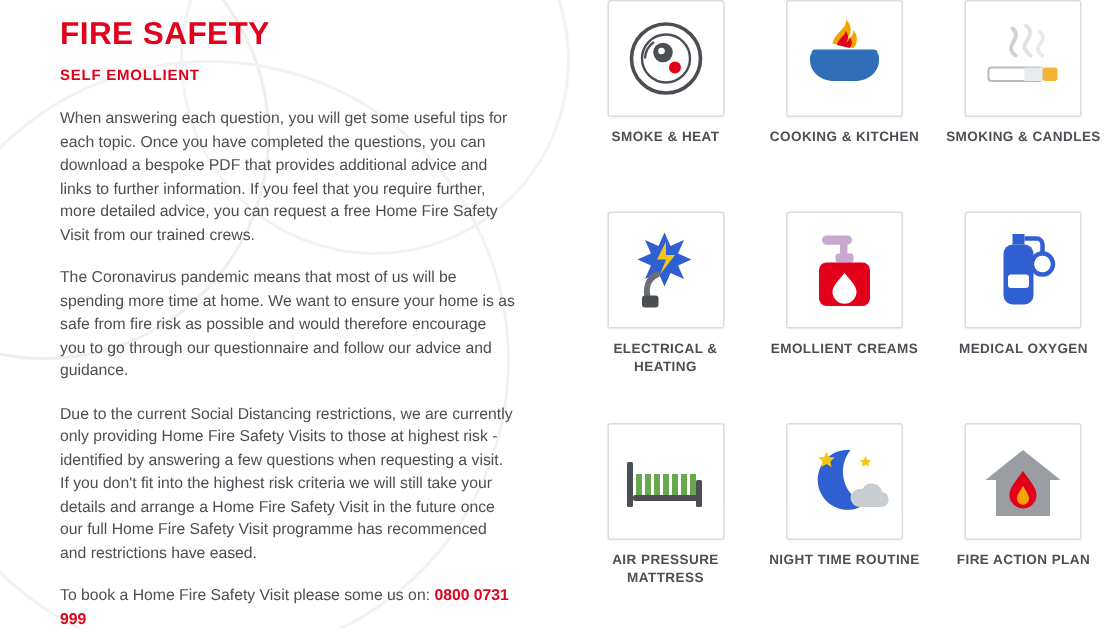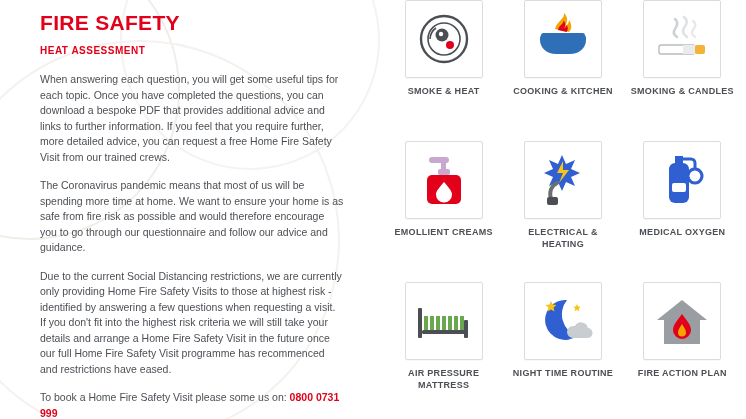--- a/index.html
+++ b/index.html
@@ -109,21 +109,21 @@
 <div id="page">
 
   <div class="watermark wm1"></div>
   <div class="watermark wm2"></div>
   <div class="watermark wm3"></div>
 
   <div class="left">
     <h1 class="title">
       <span class="line1">FIRE SAFETY</span>
     </h1>
-    <div class="subtitle">HEAT ASSESSMENT</div>
+    <div class="subtitle">SELF EMOLLIENT</div>
 
     <p class="body-copy">When answering each question, you will get some useful tips for each topic. Once you have completed the questions, you can download a bespoke PDF that provides additional advice and links to further information. If you feel that you require further, more detailed advice, you can request a free Home Fire Safety Visit from our trained crews.</p>
     <p class="body-copy">The Coronavirus pandemic means that most of us will be spending more time at home. We want to ensure your home is as safe from fire risk as possible and would therefore encourage you to go through our questionnaire and follow our advice and guidance.</p>
     <p class="body-copy">Due to the current Social Distancing restrictions, we are currently only providing Home Fire Safety Visits to those at highest risk - identified by answering a few questions when requesting a visit. If you don't fit into the highest risk criteria we will still take your details and arrange a Home Fire Safety Visit in the future once our full Home Fire Safety Visit programme has recommenced and restrictions have eased.</p>
 
     <p class="body-copy">
       <span>To book a Home Fire Safety Visit please some us on: </span><span class="phone">0800 0731 999</span>
     </p>
 
   </div>
@@ -165,42 +165,42 @@
           <rect x="6" y="32" width="36" height="9" rx="2" fill="#ffffff" stroke="#b9bcbe" stroke-width="1.4"></rect>
           <rect x="42" y="32" width="10" height="9" rx="2" fill="#f5b335"></rect>
           <rect x="30" y="32" width="12" height="9" fill="#e9ecee"></rect>
         </svg>
       </div>
       <div class="tile-label">SMOKING &amp; CANDLES</div>
     </div>
 
     <div class="tile">
       <div class="tile-box">
+        <svg width="56" height="54" viewBox="0 0 56 54">
+          <path d="M27 2 l4 9 l9 -4 l-4 9 l9 4 l-9 4 l4 9 l-9 -4 l-4 9 l-4 -9 l-9 4 l4 -9 l-9 -4 l9 -4 l-4 -9 l9 4 z" fill="#2f5fd0"></path>
+          <path d="M28 8 l-6 12 h6 l-4 10 l10 -13 h-6 z" fill="#f5c518"></path>
+          <path d="M22 30 c-6 3 -8 9 -6 16" stroke="#6b6f73" stroke-width="4" fill="none" stroke-linecap="round"></path>
+          <rect x="12" y="44" width="11" height="8" rx="2" fill="#4b4f54"></rect>
+        </svg>
+      </div>
+      <div class="tile-label">ELECTRICAL &amp; HEATING</div>
+    </div>
+
+    <div class="tile">
+      <div class="tile-box">
         <svg width="50" height="54" viewBox="0 0 50 54">
           <path d="M12 6 h16 a4 4 0 0 1 0 0 v4 h-16 z" fill="#c9a8cf"></path>
           <rect x="10" y="4" width="20" height="6" rx="3" fill="#c9a8cf"></rect>
           <rect x="22" y="9" width="5" height="8" fill="#c9a8cf"></rect>
           <rect x="19" y="16" width="12" height="6" rx="2" fill="#c9a8cf"></rect>
           <path d="M13 22 h24 a5 5 0 0 1 5 5 v19 a5 5 0 0 1 -5 5 h-24 a5 5 0 0 1 -5 -5 v-19 a5 5 0 0 1 5 -5 z" fill="#e2001a"></path>
           <path d="M25 29 c5 6 8 9 8 12.5 a8 8 0 0 1 -16 0 C17 38 20 35 25 29 z" fill="#ffffff"></path>
         </svg>
       </div>
       <div class="tile-label">EMOLLIENT CREAMS</div>
-    </div>
-
-    <div class="tile">
-      <div class="tile-box">
-        <svg width="56" height="54" viewBox="0 0 56 54">
-          <path d="M27 2 l4 9 l9 -4 l-4 9 l9 4 l-9 4 l4 9 l-9 -4 l-4 9 l-4 -9 l-9 4 l4 -9 l-9 -4 l9 -4 l-4 -9 l9 4 z" fill="#2f5fd0"></path>
-          <path d="M28 8 l-6 12 h6 l-4 10 l10 -13 h-6 z" fill="#f5c518"></path>
-          <path d="M22 30 c-6 3 -8 9 -6 16" stroke="#6b6f73" stroke-width="4" fill="none" stroke-linecap="round"></path>
-          <rect x="12" y="44" width="11" height="8" rx="2" fill="#4b4f54"></rect>
-        </svg>
-      </div>
-      <div class="tile-label">ELECTRICAL &amp; HEATING</div>
     </div>
 
     <div class="tile">
       <div class="tile-box">
         <svg width="50" height="54" viewBox="0 0 50 54">
           <rect x="18" y="3" width="8" height="7" fill="#2f5fd0"></rect>
           <path d="M26 6 h8 a4 4 0 0 1 4 4 v6" stroke="#2f5fd0" stroke-width="3" fill="none"></path>
           <path d="M38 16 a7 7 0 1 1 -0.1 0" stroke="#2f5fd0" stroke-width="3" fill="none"></path>
           <rect x="12" y="10" width="20" height="40" rx="6" fill="#2f5fd0"></rect>
           <rect x="15" y="30" width="14" height="9" rx="2" fill="#ffffff"></rect>

